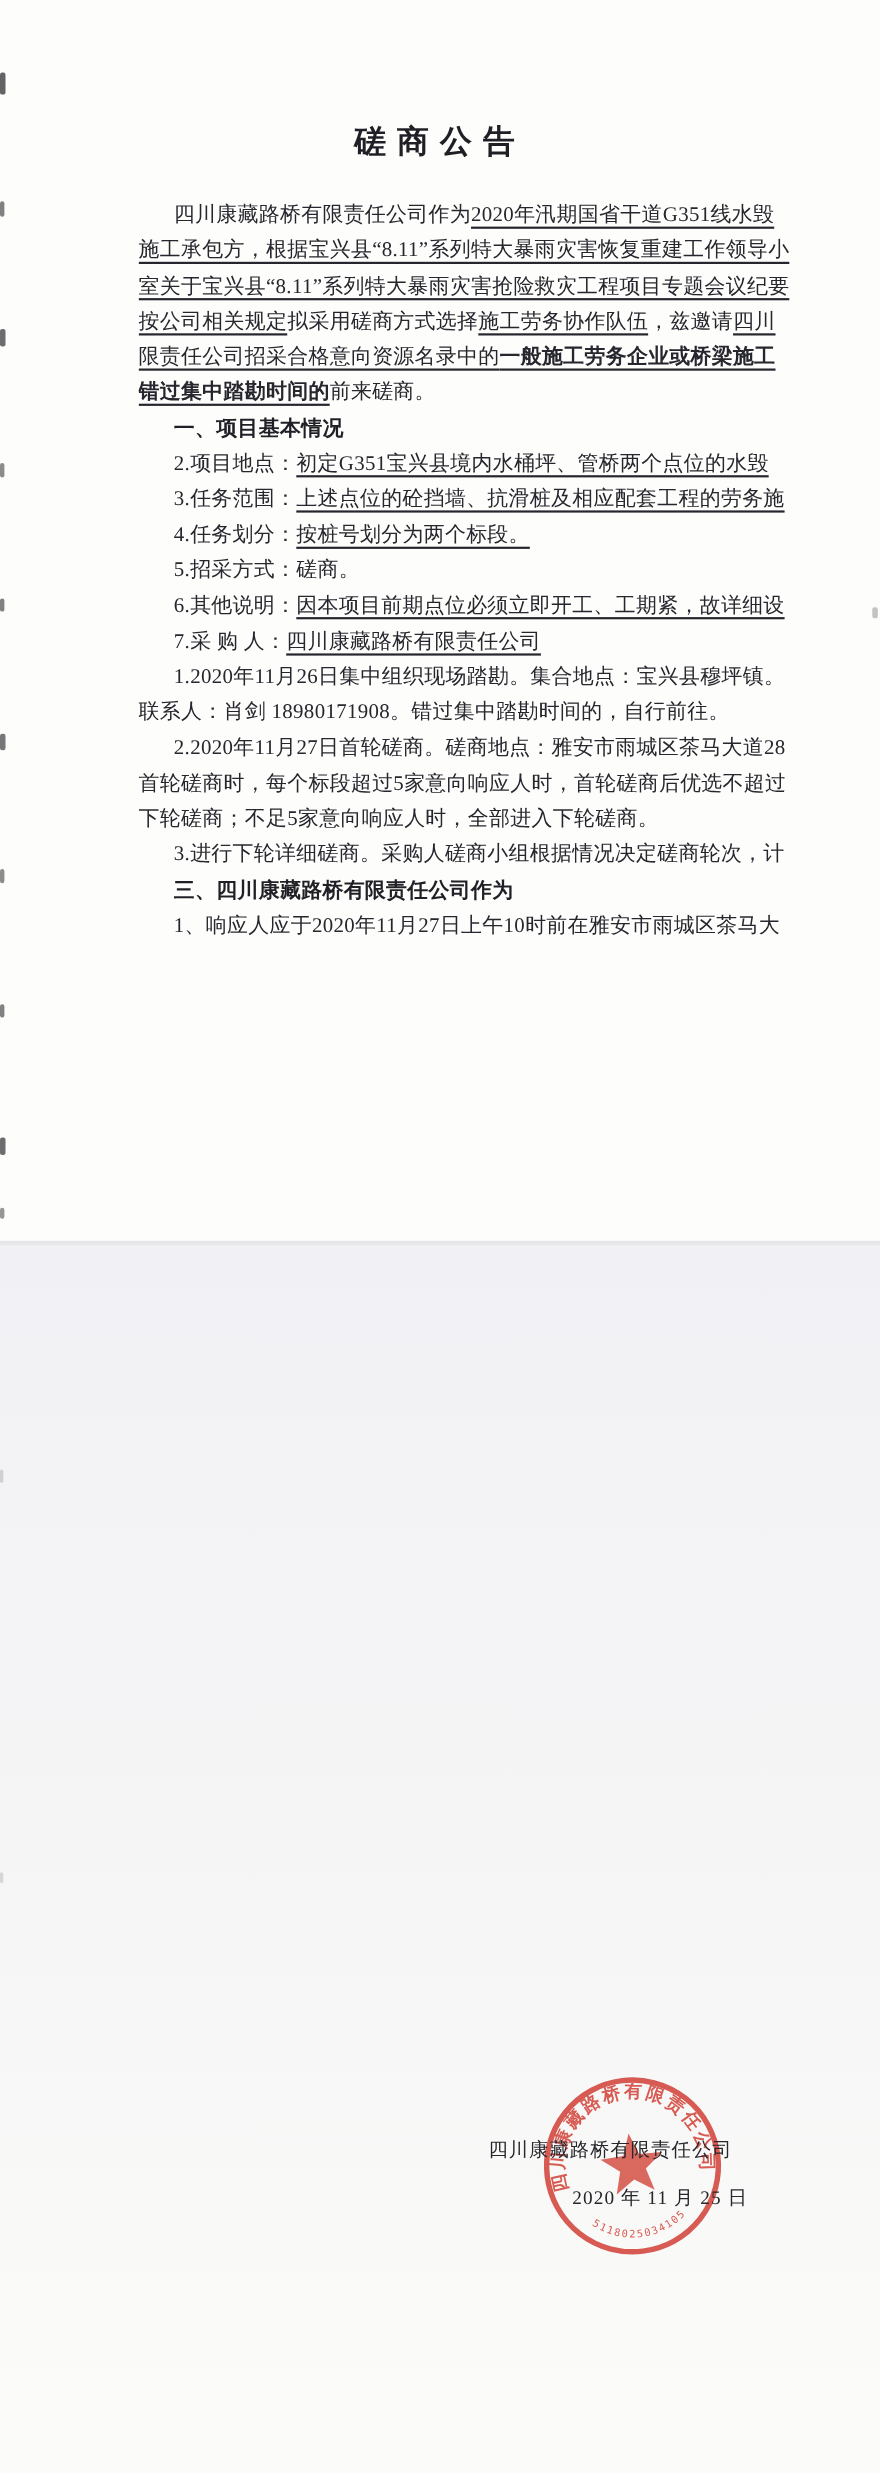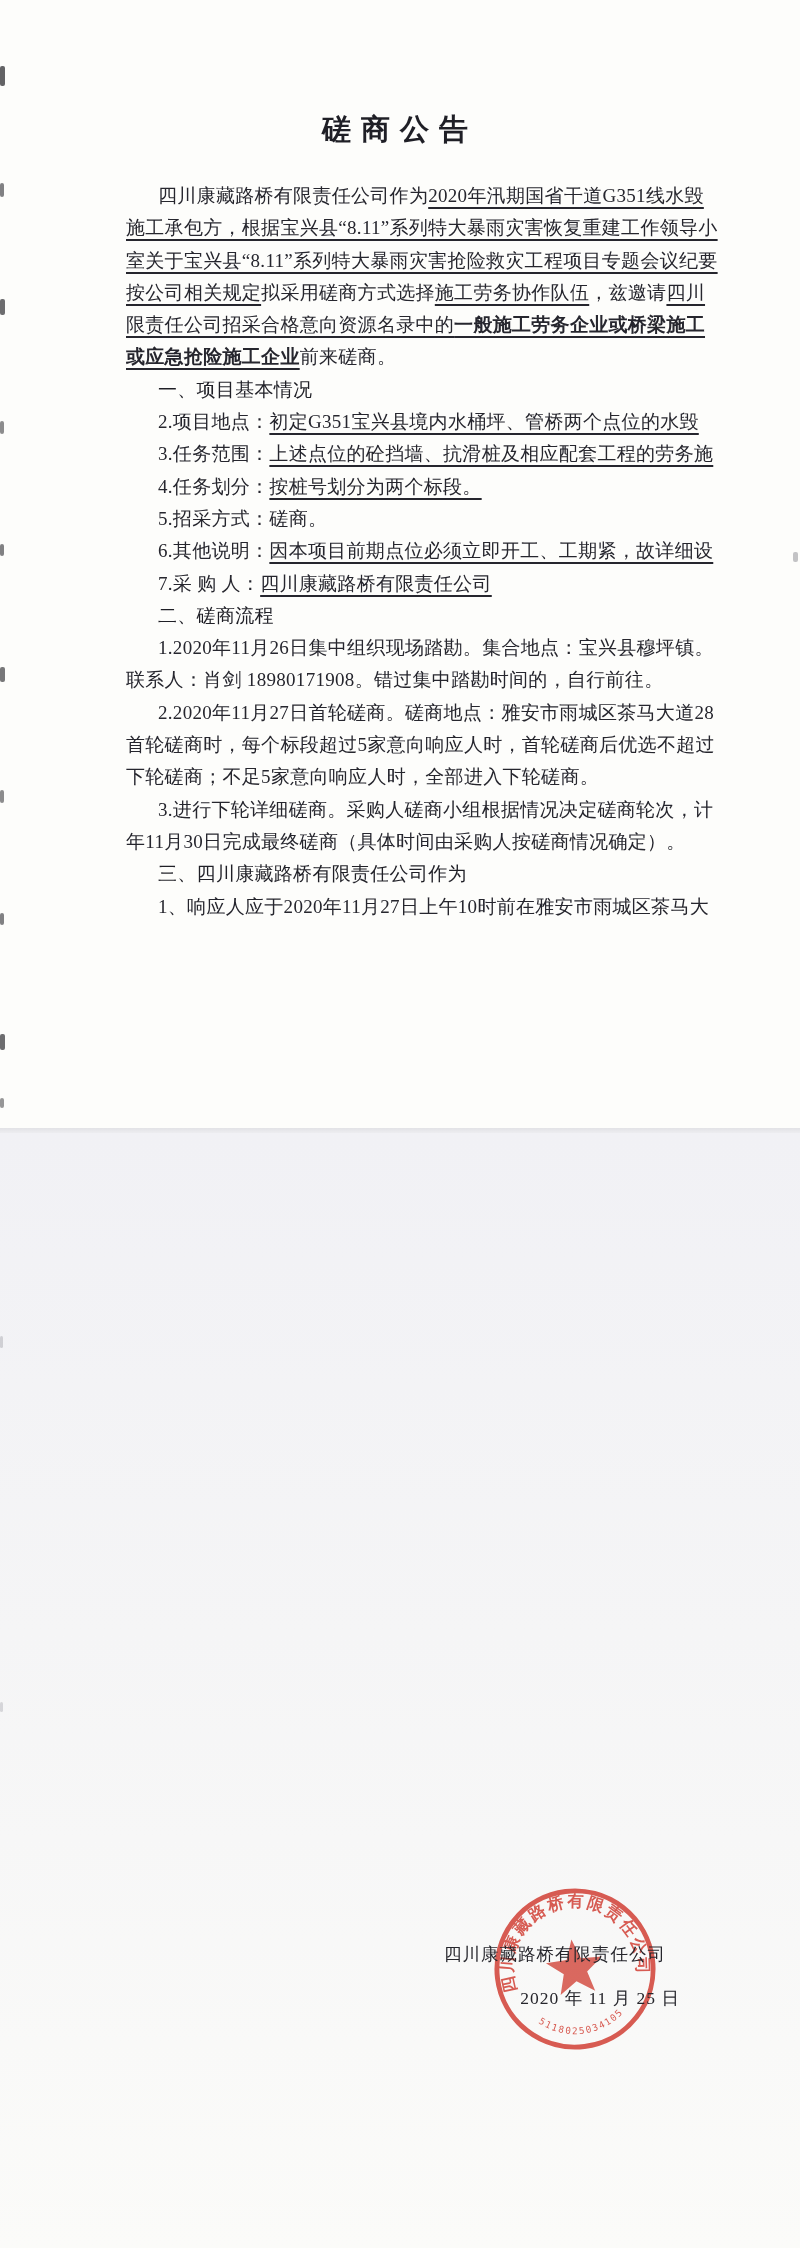--- a/index.html
+++ b/index.html
@@ -15,21 +15,21 @@
 
   .title{position:absolute;top:106px;left:0;width:800px;height:46px;line-height:46px;
          text-align:center;font-family:"Liberation Sans","DejaVu Sans",sans-serif;
          font-weight:700;font-size:29px;letter-spacing:10px;color:#1f1f26;}
 
   .lines{position:absolute;width:592px;}
   #p1lines{left:126px;top:180px;}
   .line{height:32.3px;line-height:32.3px;font-size:19px;letter-spacing:.3px;
         white-space:pre-wrap;overflow:hidden;}
   .ind1{padding-left:32px;}
-  .hd{font-family:"Liberation Sans","DejaVu Sans",sans-serif;font-weight:400;color:#1f1f26;}
+  .hd{font-family:"Liberation Sans","DejaVu Sans",sans-serif;font-weight:700;color:#1f1f26;}
   .u{text-decoration:underline;text-underline-offset:5px;text-decoration-thickness:1.5px;}
   .b{font-weight:700;}
 
   .sig{position:absolute;z-index:3;color:#26262c;}
   .sig-company{left:408px;top:1942px;width:258px;text-align:right;font-size:17.5px;letter-spacing:1px;}
   .sig-date{left:470px;top:1986px;width:210px;text-align:right;font-size:17.5px;letter-spacing:1px;}
 
   .seal{position:absolute;left:491px;top:1885px;width:168px;height:168px;z-index:2;
         opacity:.82;mix-blend-mode:multiply;transform:rotate(-7deg);}
 
@@ -41,36 +41,34 @@
 <div class="doc">
 
   <div class="page" id="p1">
     <div class="title">磋商公告</div>
     <div class="lines" id="p1lines">
         <div class="line ind1"><span>四川康藏路桥有限责任公司作为</span><span class="u">2020年汛期国省干道G351线水毁抢险处治</span></div>
         <div class="line ind0"><span class="u">施工承包方，根据宝兴县“8.11”系列特大暴雨灾害恢复重建工作领导小组办公</span></div>
         <div class="line ind0"><span class="u">室关于宝兴县“8.11”系列特大暴雨灾害抢险救灾工程项目专题会议纪要要求，</span></div>
         <div class="line ind0"><span class="u">按公司相关规定</span><span>拟采用磋商方式选择</span><span class="u">施工劳务协作队伍</span><span>，兹邀请</span><span class="u">四川康藏路桥有</span></div>
         <div class="line ind0"><span class="u">限责任公司招采合格意向资源名录中的</span><span class="u b">一般施工劳务企业或桥梁施工劳务企业</span></div>
-        <div class="line ind0"><span class="u b">或应急抢险施工企业</span><span>前来磋商。</span></div>
+        <div class="line ind0"><span class="u b">错过集中踏勘时间的</span><span>前来磋商。</span></div>
         <div class="line ind1 hd"><span>一、项目基本情况</span></div>
         <div class="line ind1"><span>2.项目地点：</span><span class="u">初定G351宝兴县境内水桶坪、管桥两个点位的水毁整治</span></div>
         <div class="line ind1"><span>3.任务范围：</span><span class="u">上述点位的砼挡墙、抗滑桩及相应配套工程的劳务施工</span></div>
         <div class="line ind1"><span>4.任务划分：</span><span class="u">按桩号划分为两个标段。</span></div>
         <div class="line ind1"><span>5.招采方式：磋商。</span></div>
         <div class="line ind1"><span>6.其他说明：</span><span class="u">因本项目前期点位必须立即开工、工期紧，故详细设计、劳务</span></div>
         <div class="line ind1"><span>7.采 购 人：</span><span class="u">四川康藏路桥有限责任公司</span></div>
-        <div class="line ind1 hd"><span>二、磋商流程</span></div>
         <div class="line ind1"><span>1.2020年11月26日集中组织现场踏勘。集合地点：宝兴县穆坪镇。现场</span></div>
         <div class="line ind0"><span>联系人：肖剑 18980171908。错过集中踏勘时间的，自行前往。</span></div>
         <div class="line ind1"><span>2.2020年11月27日首轮磋商。磋商地点：雅安市雨城区茶马大道28号。</span></div>
         <div class="line ind0"><span>首轮磋商时，每个标段超过5家意向响应人时，首轮磋商后优选不超过5家进入</span></div>
         <div class="line ind0"><span>下轮磋商；不足5家意向响应人时，全部进入下轮磋商。</span></div>
         <div class="line ind1"><span>3.进行下轮详细磋商。采购人磋商小组根据情况决定磋商轮次，计划 2020</span></div>
-        <div class="line ind0"><span>年11月30日完成最终磋商（具体时间由采购人按磋商情况确定）。</span></div>
         <div class="line ind1 hd"><span>三、四川康藏路桥有限责任公司作为</span></div>
         <div class="line ind1"><span>1、响应人应于2020年11月27日上午10时前在雅安市雨城区茶马大道28</span></div>
       </div>
   </div>
 
   <div class="seam"></div>
 
   <div class="page" id="p2">
     
   </div>

